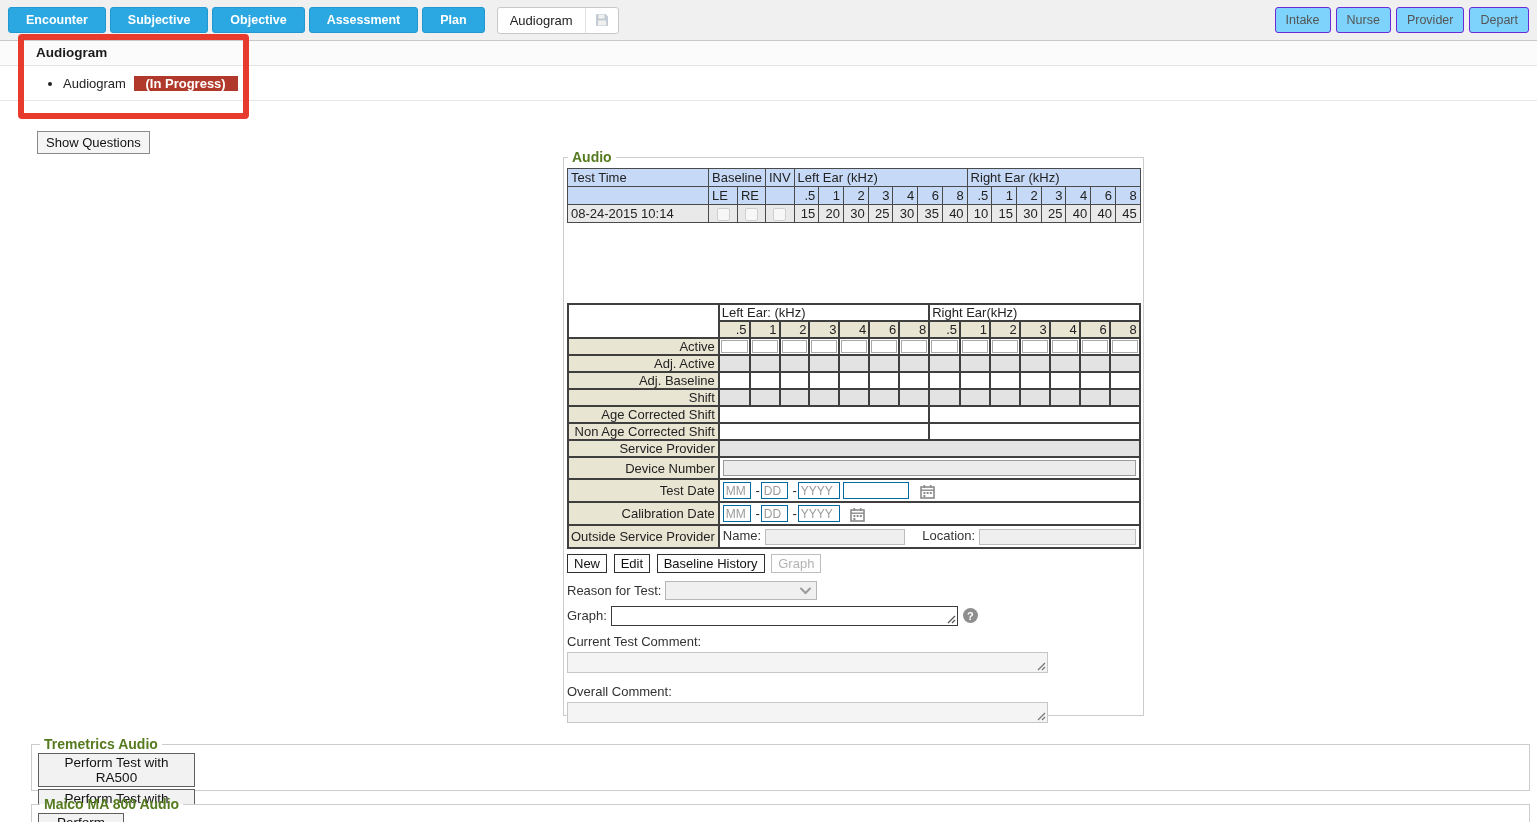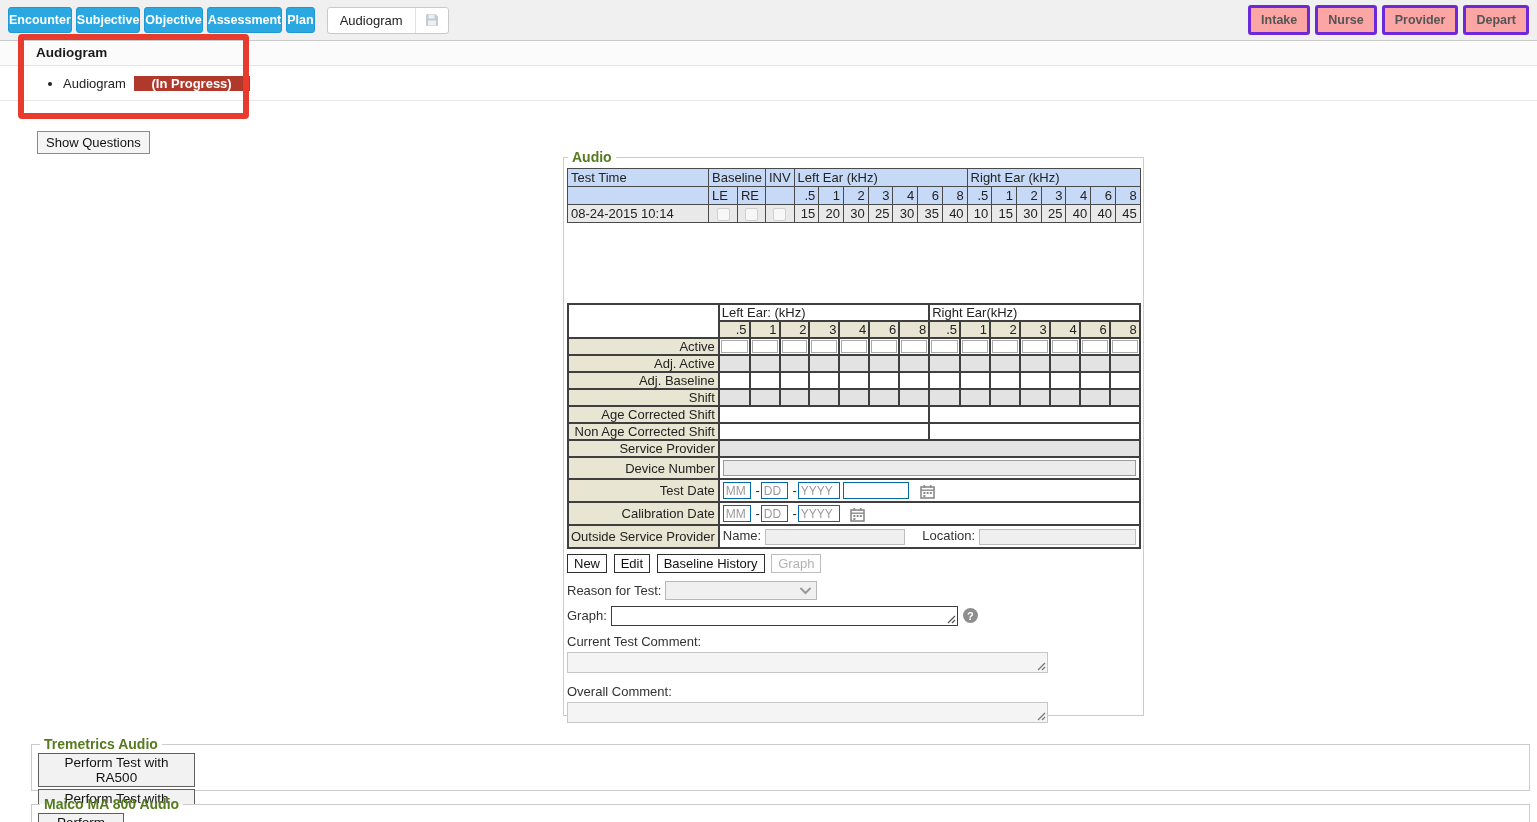--- a/index.html
+++ b/index.html
@@ -4,37 +4,37 @@
 <style>
   * { box-sizing: border-box; margin: 0; padding: 0; }
   html,body { background:#fff; }
   body { font-family:"Liberation Sans", sans-serif; font-size:13px; color:#222; }
   #screen { position:relative; width:1537px; height:822px; overflow:hidden; background:#fff; }
 
   
   .topbar { position:absolute; top:0; left:0; width:100%; height:41px; background:#f0f0f0;
             border-bottom:1px solid #c9c9c9; display:flex; align-items:center; padding:0 8px; }
   .navbtn { background:#2ba7e1; color:#fff; font-weight:bold; font-size:12.5px; border:1px solid #2298d2;
-            border-radius:3px; padding:6px 0; margin-right:4px; cursor:pointer; line-height:1; }
+            border-radius:3px; padding:6px 17px; margin-right:4px; cursor:pointer; line-height:1; }
   .tabgroup { display:flex; align-items:stretch; background:#fff; border:1px solid #c9c9c9; border-radius:3px;
               margin-left:8px; overflow:hidden; }
   .tabgroup .tablabel { padding:6px 12px; font-size:13px; color:#222; line-height:1; display:flex; align-items:center; }
   .tabgroup .tabsave { border-left:1px solid #e3e3e3; padding:4px 9px; display:flex; align-items:center; cursor:pointer; }
   .rightbtns { margin-left:auto; display:flex; }
-  .whitebtn { background:#fca5a5; border:3px solid #6d28d9; border-radius:3px; color:#555; font-size:12.5px;
-              padding:6px 10px; margin-left:5px; cursor:pointer; line-height:1;font-weight:bold; }
+  .whitebtn { background:#7dd3fc; border:1px solid #6d28d9; border-radius:3px; color:#555; font-size:12.5px;
+              padding:6px 10px; margin-left:5px; cursor:pointer; line-height:1; }
 
   
   .panel-heading { position:absolute; top:41px; left:0; width:100%; padding:4px 0 5px 36px;
                    font-weight:bold; font-size:13.5px; color:#1b1b1b; background:#fbfbfb;
                    border-bottom:1px solid #e4e4e4; }
   .panel-body { position:absolute; top:62px; left:0; width:100%; height:39px; border-bottom:1px solid #e7e7e7; }
   .panel-body ul { list-style:disc; margin:14px 0 0 63px; }
   .panel-body li { font-size:13px; }
-  .status-badge { background:#b0392b; color:#fff; font-weight:bold; padding:0 18px; margin-left:4px; }
+  .status-badge { background:#b0392b; color:#fff; font-weight:bold; padding:0 12px; margin-left:4px; }
   .annotation { position:absolute; left:18px; top:34px; width:231px; height:85px; border:6px solid #e73b2e;
                 border-radius:4px; z-index:20; pointer-events:none; }
   .showq { position:absolute; left:37px; top:131px; background:#f5f5f5; border:1px solid #8a8a8a;
            font-size:13px; padding:3px 8px; cursor:pointer; color:#111; }
 
   
   fieldset { border:1px solid #ccc; background:#fff; }
   legend { color:#567b1f; font-weight:bold; font-size:14px; padding:0 4px; margin-left:2px; }
 
   #audio-fieldset { position:absolute; left:563px; top:149px; width:560px; height:567px; padding:2px 2px 8px 2px; }

